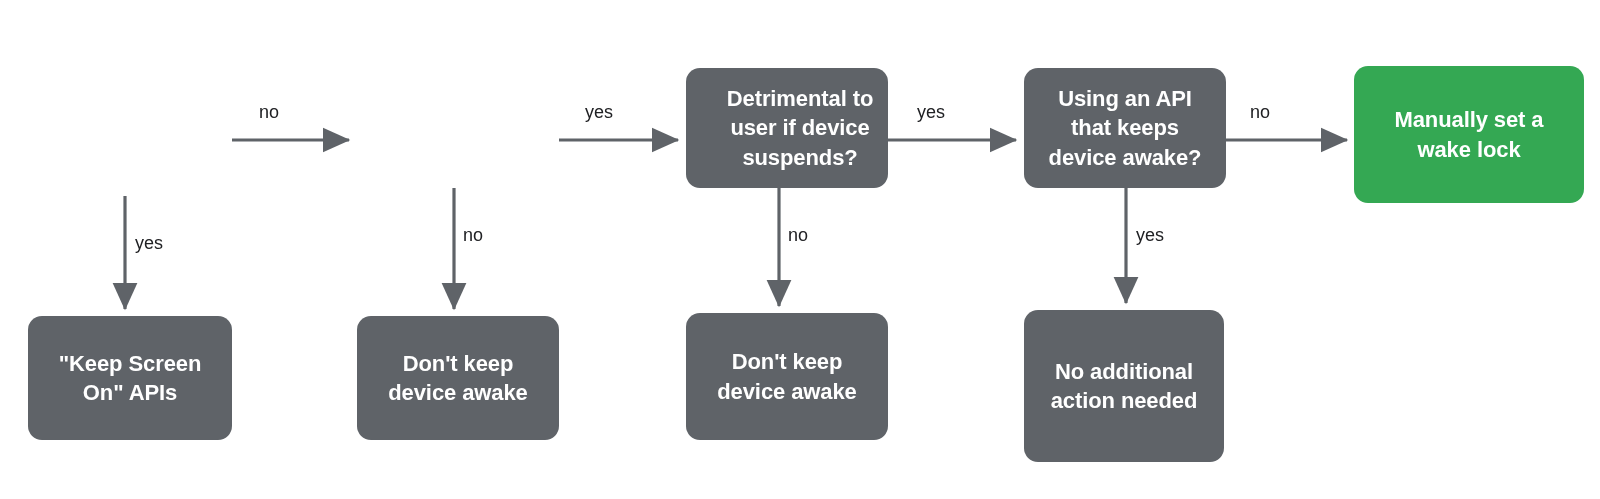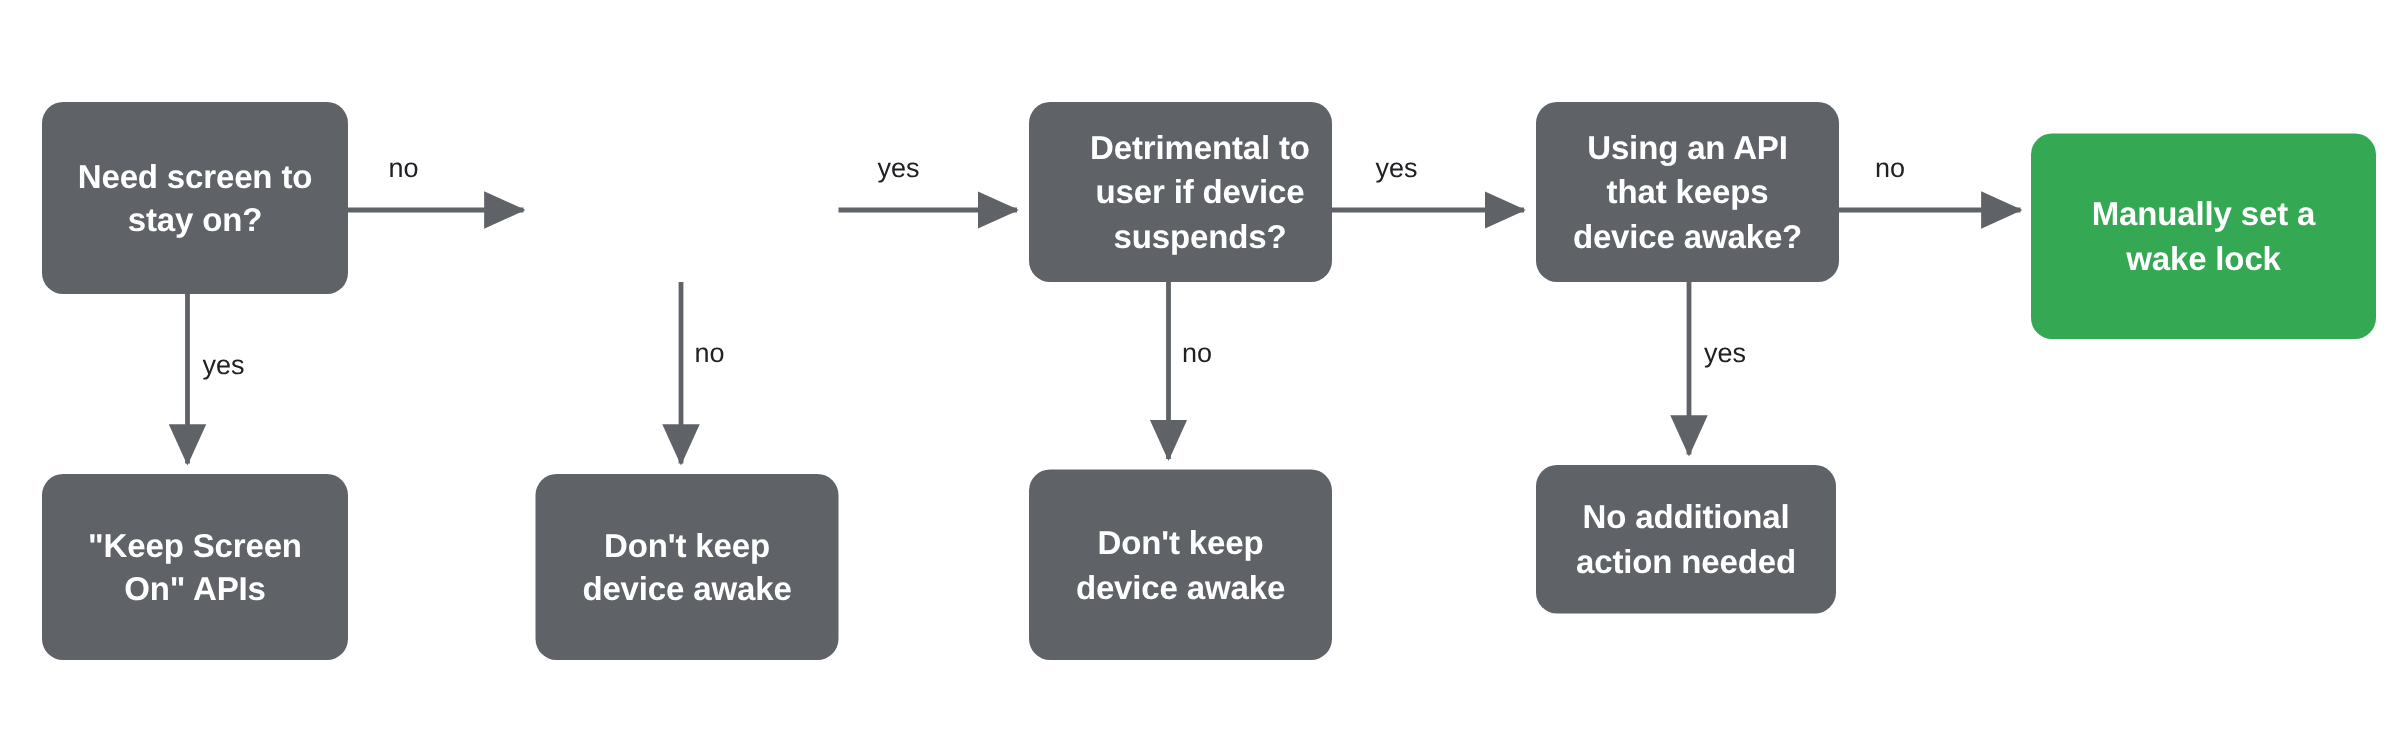--- a/index.html
+++ b/index.html
@@ -14,21 +14,21 @@
     color:#ffffff;
     font-weight:bold;
     font-size:22px;
     line-height:1.32;
     letter-spacing:-0.1px;
     padding:6px 10px;
     box-sizing:border-box;
     white-space:pre-line;
   }
   .node.gray{background:#5f6368;}
-  .node.green{background:#34a853;margin-top:23px;}
+  .node.green{background:#34a853;}
   .edge-label{
     position:absolute;
     color:#202124;
     font-size:18px;
     font-weight:normal;
     line-height:1;
     white-space:nowrap;
   }
 </style>
 </head>
@@ -63,42 +63,40 @@
       <line x1="454" y1="188" x2="454" y2="309" stroke="#5f6368" stroke-width="3.2" marker-end="url(#arrowR)"></line>
     </g>
     <g>
       <line x1="779" y1="188" x2="779" y2="306" stroke="#5f6368" stroke-width="3.2" marker-end="url(#arrowR)"></line>
     </g>
     <g>
       <line x1="1126" y1="188" x2="1126" y2="303" stroke="#5f6368" stroke-width="3.2" marker-end="url(#arrowR)"></line>
     </g>
   </svg>
 
-  <div class="node gray" style="left:28px;top:68px;width:204px;height:128px;">Need screen to
-stay on?</div>
 
   <div class="node gray" style="left:28px;top:316px;width:204px;height:124px;">"Keep Screen
 On" APIs</div>
 
 
   <div class="node gray" style="left:357px;top:316px;width:202px;height:124px;">Don't keep
 device awake</div>
 
   <div class="node gray" style="left:686px;top:68px;width:202px;height:120px;padding-left:36px;">Detrimental to
 user if device
 suspends?</div>
 
   <div class="node gray" style="left:686px;top:313px;width:202px;height:127px;">Don't keep
 device awake</div>
 
   <div class="node gray" style="left:1024px;top:68px;width:202px;height:120px;">Using an API
 that keeps
 device awake?</div>
 
-  <div class="node gray" style="left:1024px;top:310px;width:200px;height:99px;">No additional
+  <div class="node gray" style="left:1024px;top:310px;width:200px;height:152px;">No additional
 action needed</div>
 
   <div class="node green" style="left:1354px;top:66px;width:230px;height:137px;">Manually set a
 wake lock</div>
 
   <div class="edge-label" style="left:259px;top:103px;">no</div>
 
   <div class="edge-label" style="left:135px;top:234px;">yes</div>
 
   <div class="edge-label" style="left:585px;top:103px;">yes</div>

